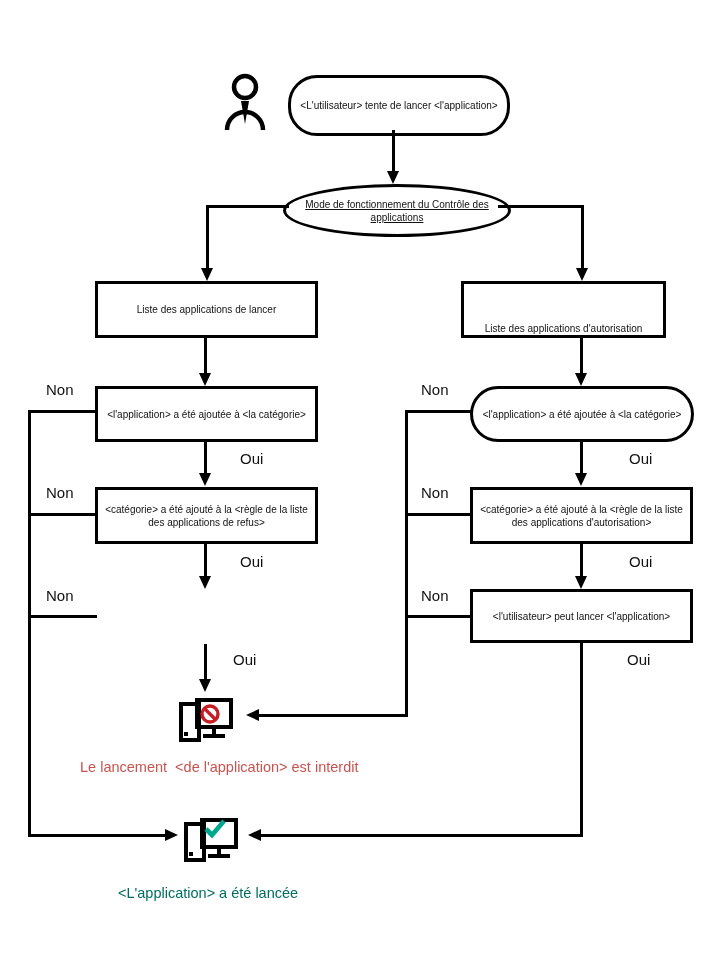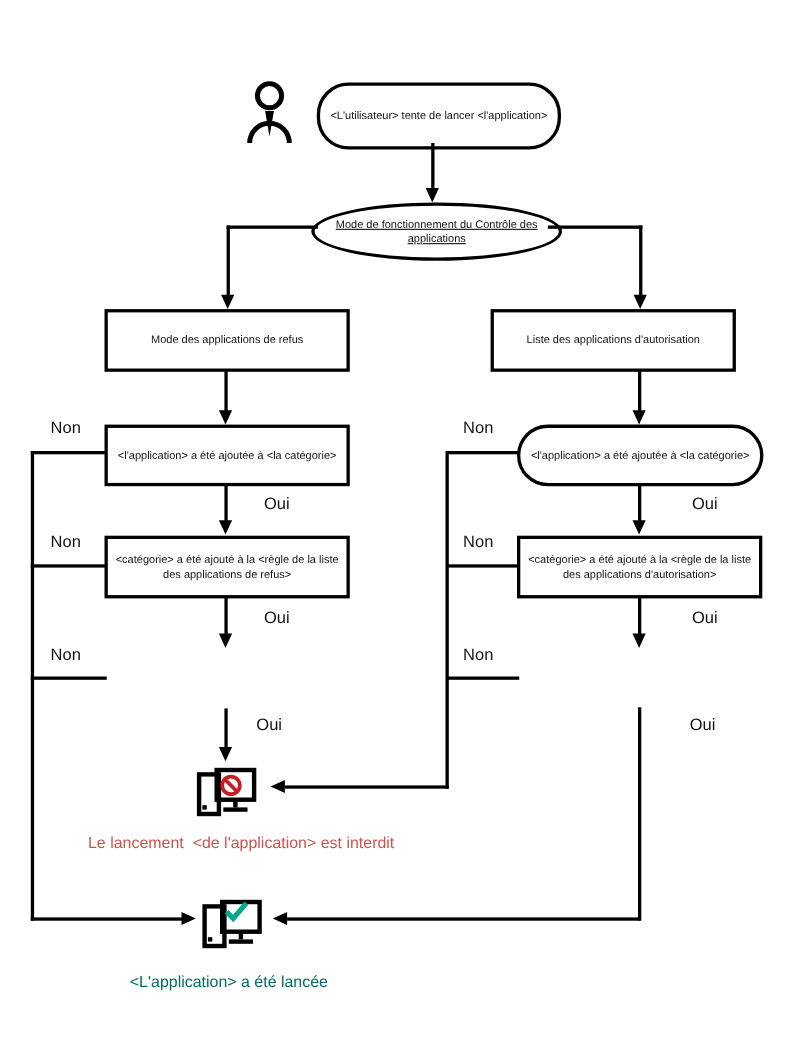--- a/index.html
+++ b/index.html
@@ -53,21 +53,21 @@
 
   <div class="hline" style="left:206px;top:205px;width:83px;"></div>
   <div class="vline" style="left:206px;top:205px;height:64px;"></div>
   <div class="ah-d" style="left:201px;top:268px;"></div>
 
   <div class="hline" style="left:498px;top:205px;width:86px;"></div>
   <div class="vline" style="left:581px;top:205px;height:64px;"></div>
   <div class="ah-d" style="left:576px;top:268px;"></div>
 
   <div class="node" style="left:95px;top:281px;width:223px;height:57px;">
-    <span>Mode des applications de refus</span>
+    <span>Liste des applications de lancer</span>
   </div>
   <div class="node" style="left:95px;top:386px;width:223px;height:56px;">
     <span>&lt;l'application&gt; a été ajoutée à &lt;la catégorie&gt;</span>
   </div>
   <div class="node" style="left:95px;top:487px;width:223px;height:57px;">
     <span>&lt;catégorie&gt; a été ajouté à la &lt;règle de la liste des applications de refus&gt;</span>
   </div>
 
   <div class="vline" style="left:204px;top:336px;height:38px;"></div>
   <div class="ah-d" style="left:199px;top:373px;"></div>
@@ -78,28 +78,31 @@
   <div class="vline" style="left:204px;top:644px;height:36px;"></div>
   <div class="ah-d" style="left:199px;top:679px;"></div>
 
   <div class="hline" style="left:28px;top:410px;width:69px;"></div>
   <div class="hline" style="left:28px;top:513px;width:69px;"></div>
   <div class="hline" style="left:28px;top:615px;width:69px;"></div>
   <div class="vline" style="left:28px;top:410px;height:427px;"></div>
   <div class="hline" style="left:28px;top:834px;width:138px;"></div>
   <div class="ah-r" style="left:165px;top:829px;"></div>
 
-  <div class="node" style="left:446px;top:281px;width:223px;height:57px;">
+  <div class="node" style="left:461px;top:281px;width:205px;height:57px;align-items:flex-end;">
     <span>Liste des applications d'autorisation</span>
   </div>
   <div class="node stadium" style="left:470px;top:386px;width:224px;height:56px;">
     <span>&lt;l'application&gt; a été ajoutée à &lt;la catégorie&gt;</span>
   </div>
   <div class="node" style="left:470px;top:487px;width:223px;height:57px;">
     <span>&lt;catégorie&gt; a été ajouté à la &lt;règle de la liste des applications d'autorisation&gt;</span>
+  </div>
+  <div class="node" style="left:470px;top:589px;width:223px;height:54px;">
+    <span>&lt;l'utilisateur&gt; peut lancer &lt;l'application&gt;</span>
   </div>
 
   <div class="vline" style="left:580px;top:336px;height:38px;"></div>
   <div class="ah-d" style="left:575px;top:373px;"></div>
   <div class="vline" style="left:580px;top:441px;height:33px;"></div>
   <div class="ah-d" style="left:575px;top:473px;"></div>
   <div class="vline" style="left:580px;top:543px;height:34px;"></div>
   <div class="ah-d" style="left:575px;top:576px;"></div>
 
   <div class="hline" style="left:407px;top:410px;width:65px;"></div>

